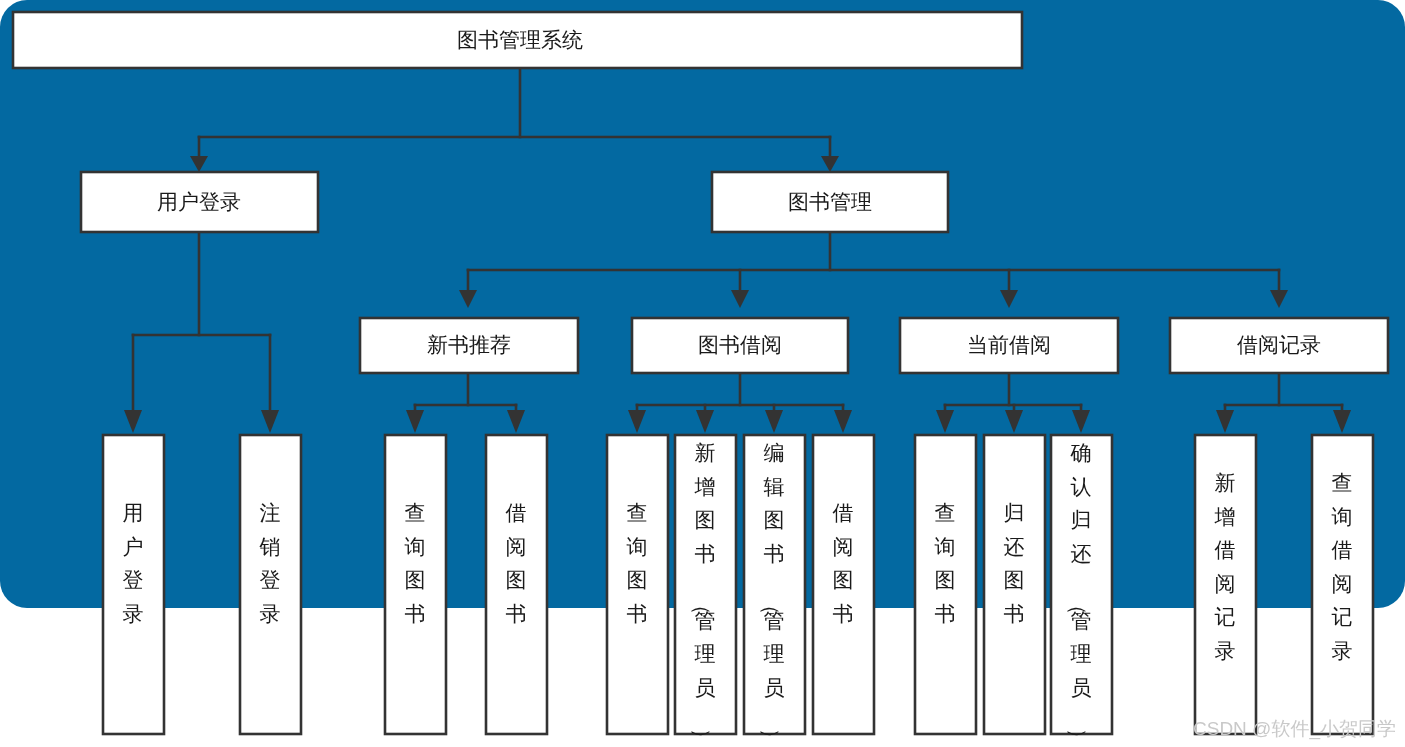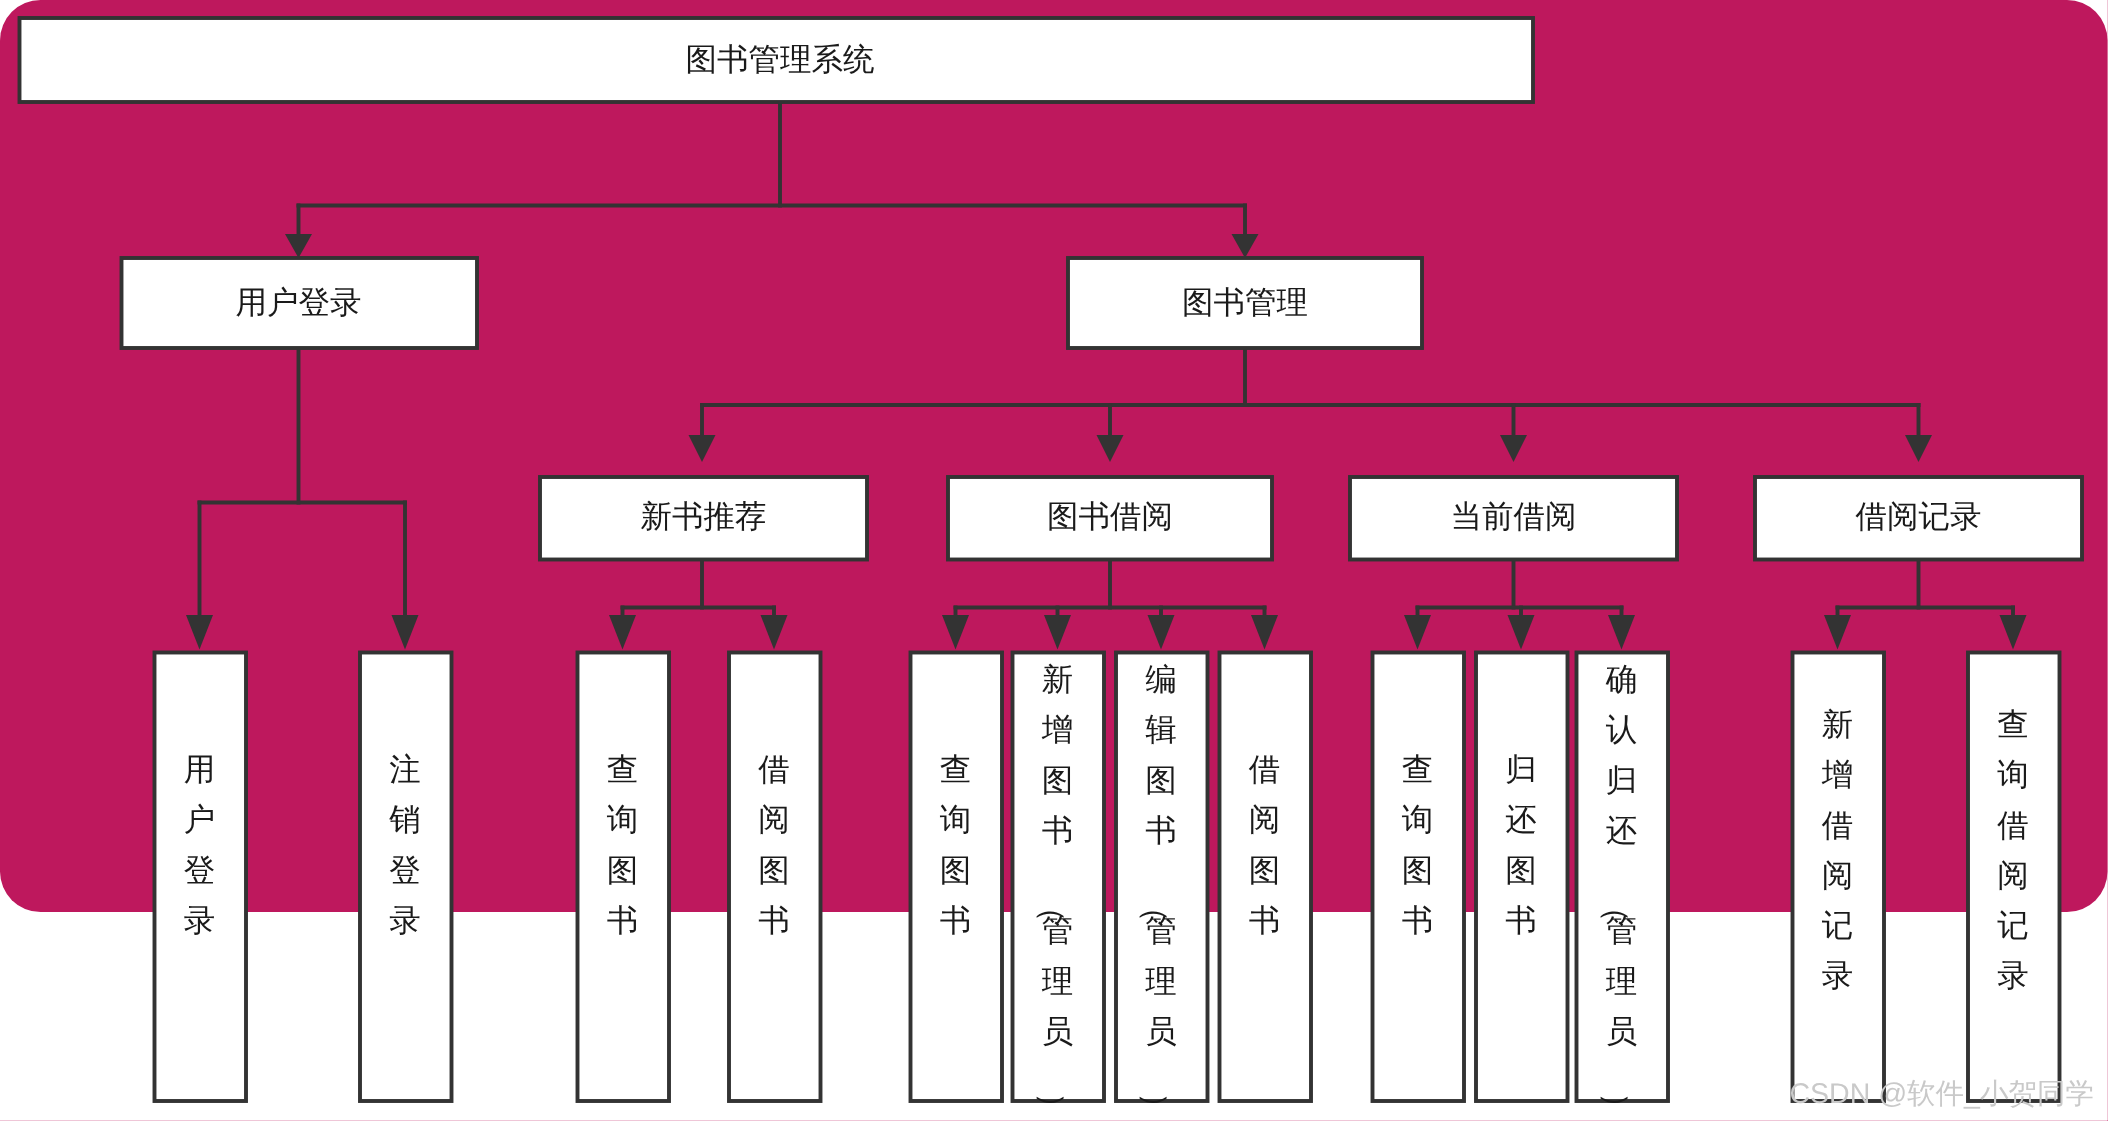--- a/index.html
+++ b/index.html
@@ -11,21 +11,21 @@
     width: 1405px;
     height: 747px;
     font-family: "Liberation Sans", "DejaVu Sans", sans-serif;
     overflow: hidden;
     position: relative;
   }
   #diagram-root {
     position: relative;
     width: 1405px;
     height: 608px;
-    background: #be185d;
+    background: #0369a1;
     border-radius: 27px;
   }
   svg#flowchart {
     position: absolute;
     top: 0;
     left: 0;
     width: 1405px;
     height: 747px;
     display: block;
   }

